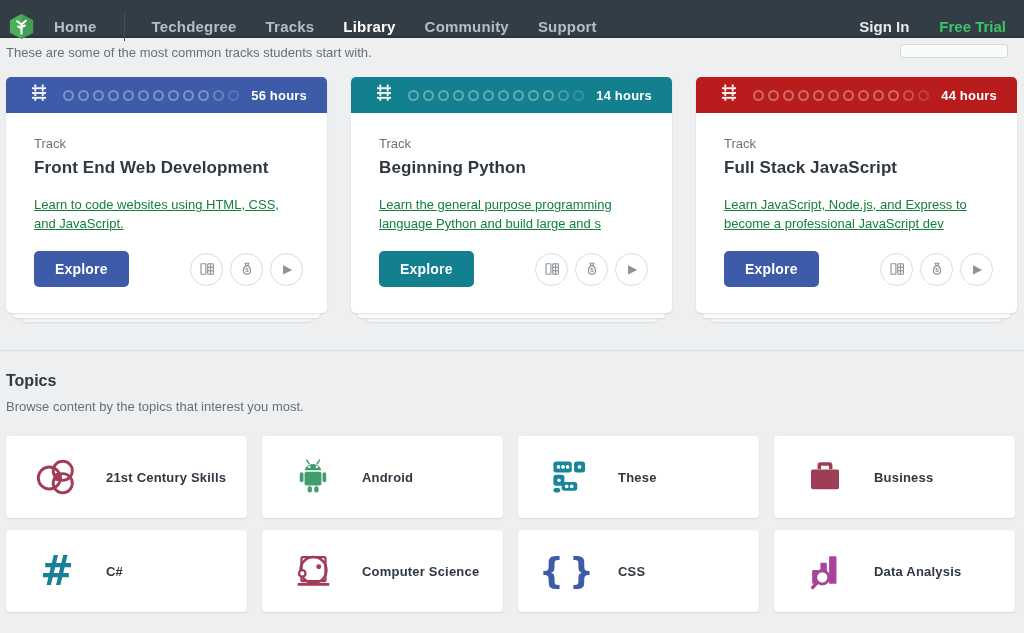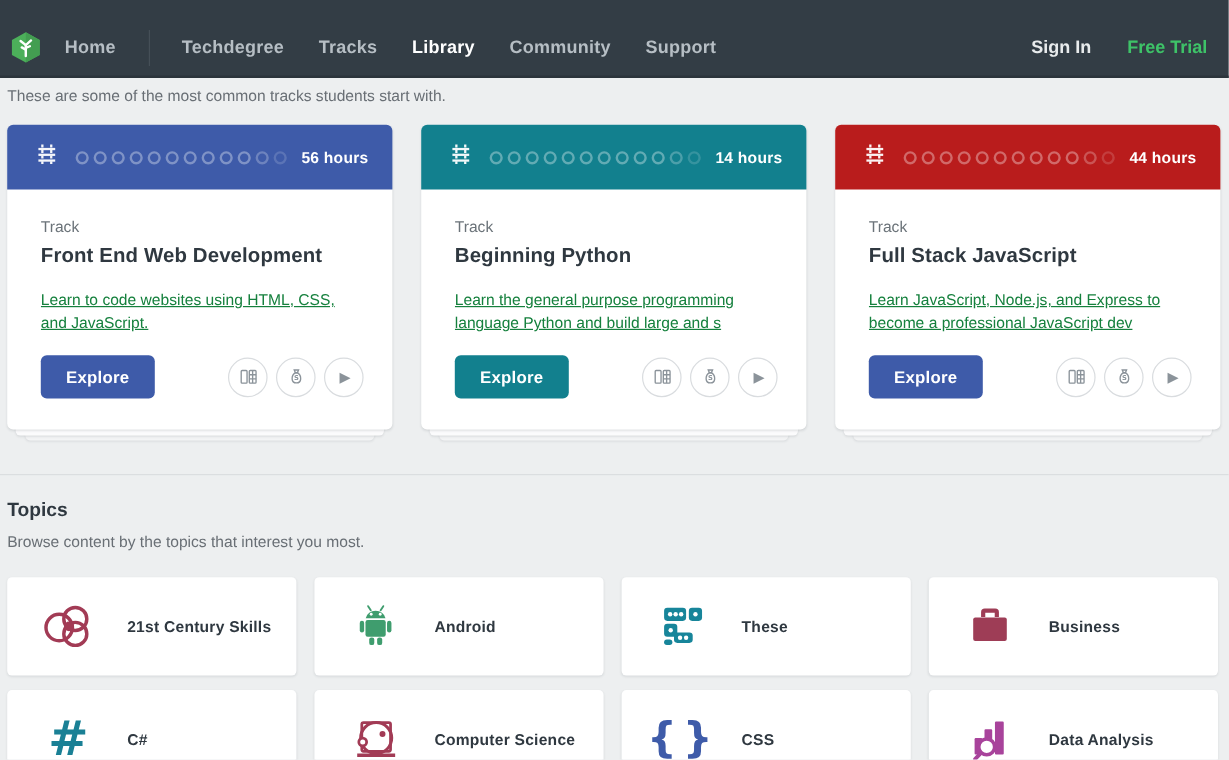--- a/index.html
+++ b/index.html
@@ -1,20 +1,20 @@
 <!DOCTYPE html>
 <html><head>
 <meta charset="utf-8">
 <style>
   * { margin:0; padding:0; box-sizing:border-box; }
   html,body { width:1024px; height:633px; overflow:hidden; }
   body { font-family:"Liberation Sans","DejaVu Sans",sans-serif; background:#edeff0; position:relative; }
 
   
-  .nav { position:relative; z-index:3; height:65px; background:#333d45; border-bottom:2px solid #2b343b;
+  .nav { position:relative; z-index:3; height:38px; background:#333d45; border-bottom:2px solid #2b343b;
          display:flex; align-items:center; padding:16px 14px 0 8px; }
   .logo-badge { width:27px; height:27px; display:block; }
   .nav-left { display:flex; align-items:center; }
   .nav-item { color:#b6bec4; font-size:15px; font-weight:700; letter-spacing:.2px; cursor:pointer; }
   .nav-home { margin-left:19px; }
   .nav-divider { width:1px; height:30px; background:#454f57; margin:0 26px 0 28px; }
   .nav-links { display:flex; align-items:center; gap:29px; }
   .nav-item.active { color:#ffffff; }
   .nav-right { margin-left:auto; display:flex; align-items:center; gap:30px; padding-right:4px; }
   .nav-signin { color:#e8ebec; font-size:15px; font-weight:700; cursor:pointer;text-align:center; }
@@ -27,21 +27,21 @@
   
   .intro { padding:7px 7px 0 6px; color:#696f75; font-size:13px; }
 
   
   .tracks-grid { display:grid; grid-template-columns:repeat(3,1fr); gap:24px; padding:0 7px 0 6px; margin-top:17px; }
   .track-card { position:relative; background:#ffffff; border-radius:5px; box-shadow:0 1px 2px rgba(40,50,60,.12); }
   .track-card::before { content:""; position:absolute; left:7px; right:7px; bottom:-5px; height:10px;
          background:#fbfbfc; border-radius:0 0 4px 4px; box-shadow:0 1px 2px rgba(40,50,60,.12); z-index:-1; }
   .track-card::after  { content:""; position:absolute; left:15px; right:15px; bottom:-9px; height:10px;
          background:#f3f4f5; border-radius:0 0 4px 4px; box-shadow:0 1px 2px rgba(40,50,60,.10); z-index:-2; }
-  .track-header { height:54px; border-radius:5px 5px 0 0; display:flex; align-items:center; padding:0 20px 0 22px; }
+  .track-header { height:36px; border-radius:5px 5px 0 0; display:flex; align-items:center; padding:0 20px 0 22px; }
   .track-rail-icon { width:22px; height:22px; flex:0 0 auto; margin-right:13px; }
   .dots { display:flex; align-items:center; gap:4px; }
   .dot { width:11px; height:11px; border:2px solid rgba(255,255,255,.34); border-radius:50%; }
   .dot:nth-last-child(2){ opacity:.72; } .dot:nth-last-child(1){ opacity:.45; }
   .track-hours { margin-left:auto; color:#ffffff; font-size:13px; font-weight:700; letter-spacing:.2px; }
   .track-body { padding:23px 28px 0 28px; }
   .track-type { color:#6b7379; font-size:13px; }
   .track-title { color:#2f3840; font-size:17px; font-weight:700; margin-top:7px; letter-spacing:.1px; }
   .track-desc { color:#15803d; font-size:13px; line-height:19px; margin-top:17px; height:38px; overflow:hidden;text-decoration:underline; }
   .track-footer { display:flex; align-items:center; justify-content:space-between; padding:18px 24px 26px 28px; }

